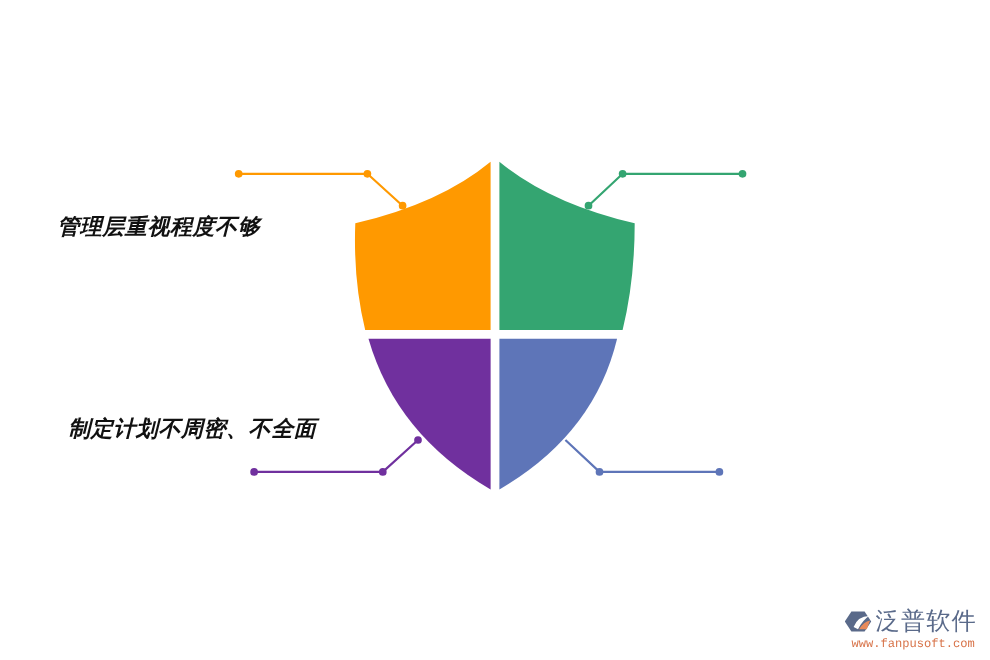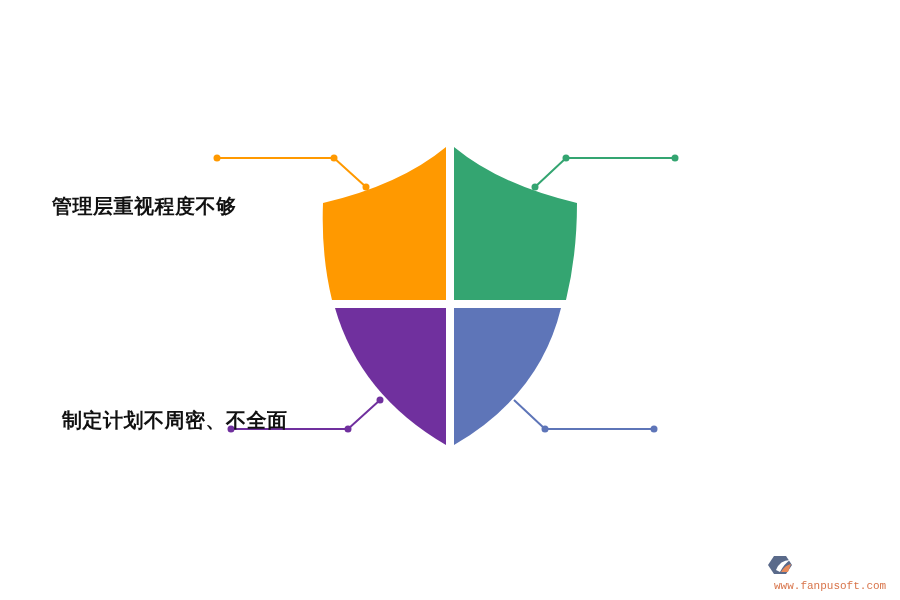--- a/index.html
+++ b/index.html
@@ -1,18 +1,18 @@
 <!DOCTYPE html>
 <html><head>
 <meta charset="utf-8">
 <style>
   html, body { margin: 0; padding: 0; background: #ffffff; }
   body { width: 900px; height: 600px; position: relative; overflow: hidden;
          font-family: "DejaVu Sans", "Liberation Sans", sans-serif; }
-  .stage { position: absolute; left: 0; top: 0; width: 900px; height: 600px; }
+  .stage { position: absolute; left: 0; top: 0; width: 900px; height: 600px; font-style: italic; }
   .label { position: absolute; font-size: 20px; font-weight: bold; color: #111111;
            white-space: nowrap; letter-spacing: 0.5px; }
   .logo { position: absolute; left: 766px; top: 550px; width: 130px; height: 40px; }
   .logo-name { position: absolute; left: 30px; top: 0px; font-size: 22px; color: #5a6a8a;
                white-space: nowrap; letter-spacing: 1px; }
   .logo-url { position: absolute; left: 8px; top: 30px; font-size: 11px; color: #d8744a;
               font-family: Liberation Mono, monospace; white-space: nowrap; }
   .logo-mark { position: absolute; left: 2px; top: 4px; width: 26px; height: 22px; }
 </style>
 </head>
@@ -51,23 +51,24 @@
     </g>
 
     <g>
       <polyline points="514,400 545,429 654,429" fill="none" stroke="#5E75B8" stroke-width="2"></polyline>
       <circle cx="545" cy="429" r="3.5" fill="#5E75B8"></circle>
       <circle cx="654" cy="429" r="3.5" fill="#5E75B8"></circle>
     </g>
   </svg>
 
   <div class="label" style="left:52px; top:193px;">管理层重视程度不够</div>
-  <div class="label" style="left:62px; top:376px;margin-top:31px;">制定计划不周密、不全面</div>
+  <div class="label" style="left:62px; top:376px;">制定计划不周密、不全面</div>
 </div>
 
 <div class="logo">
   <svg class="logo-mark" viewBox="0 0 26 22">
     <polygon points="6,2 18,2 24,11 18,20 6,20 0,11" fill="#5a6a8a"></polygon>
     <path d="M8,16 Q12,6 22,6 Q16,10 12,18 Z" fill="#ffffff"></path>
     <path d="M13,18 Q17,11 23,10 L20,18 Z" fill="#e88a5a"></path>
   </svg>
+  <div class="logo-name">泛普软件</div>
   <div class="logo-url">www.fanpusoft.com</div>
 </div>
 
 </body></html>

